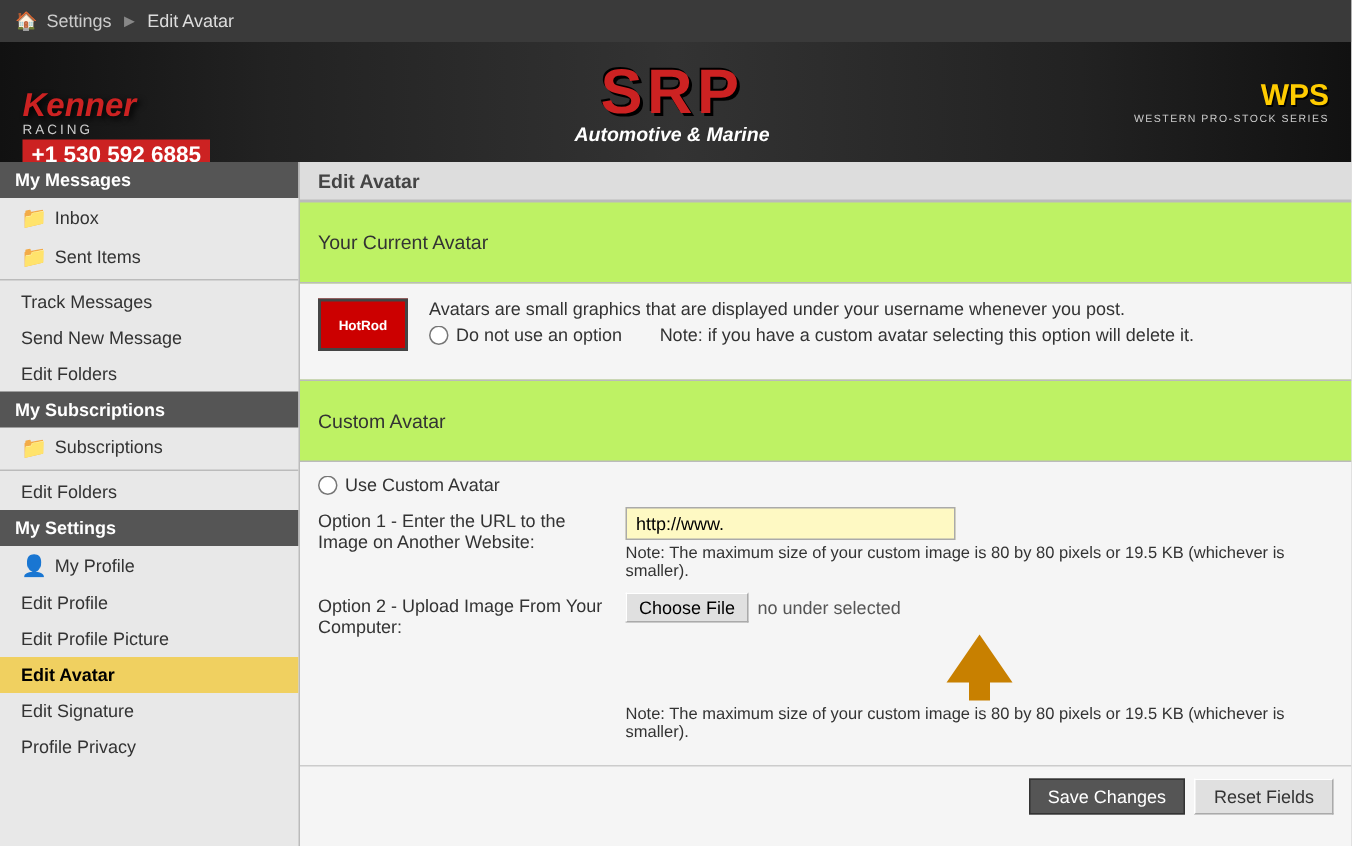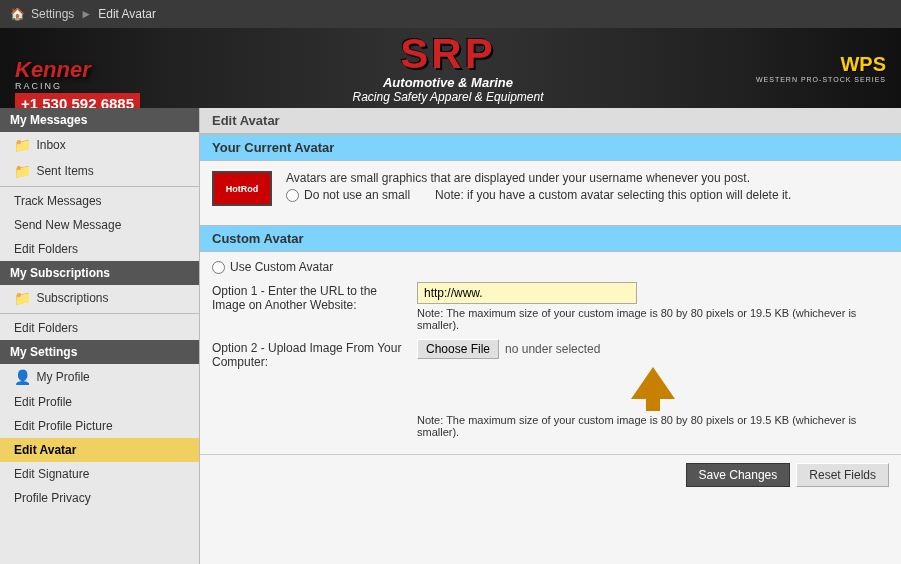--- a/index.html
+++ b/index.html
@@ -154,26 +154,26 @@
     }
     .content-header {
       background: #ddd;
       border-bottom: 1px solid #bbb;
       padding: 5px 12px;
       font-size: 13px;
       font-weight: bold;
       color: #444;
     }
     .section-title {
-      background: #7dd3fc;
+      background: #bef264;
       border-bottom: 1px solid #bbb;
       border-top: 1px solid #bbb;
-      padding: 5px 12px;
+      padding: 19px 12px;
       font-size: 13px;
-      font-weight: bold;
+      font-weight: normal;
       color: #333;
     }
     .content-body {
       padding: 10px 12px;
     }
     .current-avatar-row {
       display: flex;
       align-items: flex-start;
       gap: 14px;
       margin-bottom: 8px;
@@ -302,21 +302,20 @@
 <div class="banner">
   <div class="banner-content">
     <div class="banner-left">
       <div class="banner-logo-kenner">Kenner</div>
       <div class="banner-logo-sub">RACING</div>
       <div class="banner-phone">+1 530 592 6885</div>
     </div>
     <div class="banner-center">
       <div class="banner-srp">SRP</div>
       <div class="banner-tagline1">Automotive &amp; Marine</div>
-      <div class="banner-tagline2">Racing Safety Apparel &amp; Equipment</div>
     </div>
     <div class="banner-right">
       <div class="banner-wps">WPS</div>
       <div class="banner-wps-sub">WESTERN PRO-STOCK SERIES</div>
     </div>
   </div>
 </div>
 
 <div class="main-layout">
 
@@ -380,21 +379,21 @@
     <div class="section-title">Your Current Avatar</div>
     <div class="content-body">
       <div class="current-avatar-row">
         <div class="avatar-thumb">
           <div class="avatar-thumb-text">HotRod</div>
         </div>
         <div class="avatar-desc">
           <p>Avatars are small graphics that are displayed under your username whenever you post.</p>
           <div class="radio-row">
             <input type="radio" name="avatar_opt" id="no_avatar" style="">
-            <label for="no_avatar">Do not use an small</label>
+            <label for="no_avatar">Do not use an option</label>
             <span class="note-text" style="margin-left:20px;">Note: if you have a custom avatar selecting this option will delete it.</span>
           </div>
         </div>
       </div>
     </div>
 
     <div class="section-title">Custom Avatar</div>
     <div class="custom-avatar-section">
       <div class="radio-row">
         <input type="radio" name="avatar_opt" id="custom_avatar" style="">

